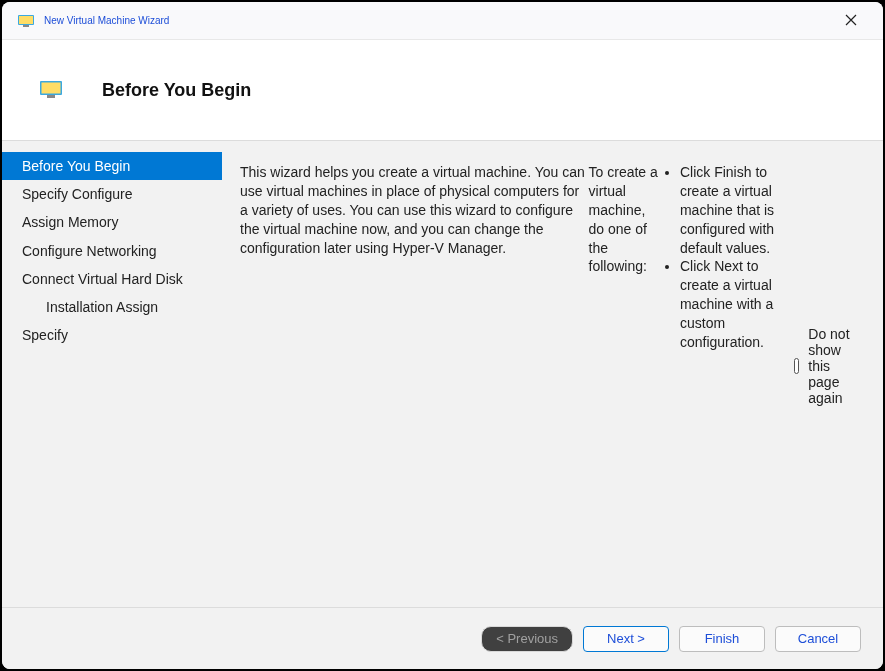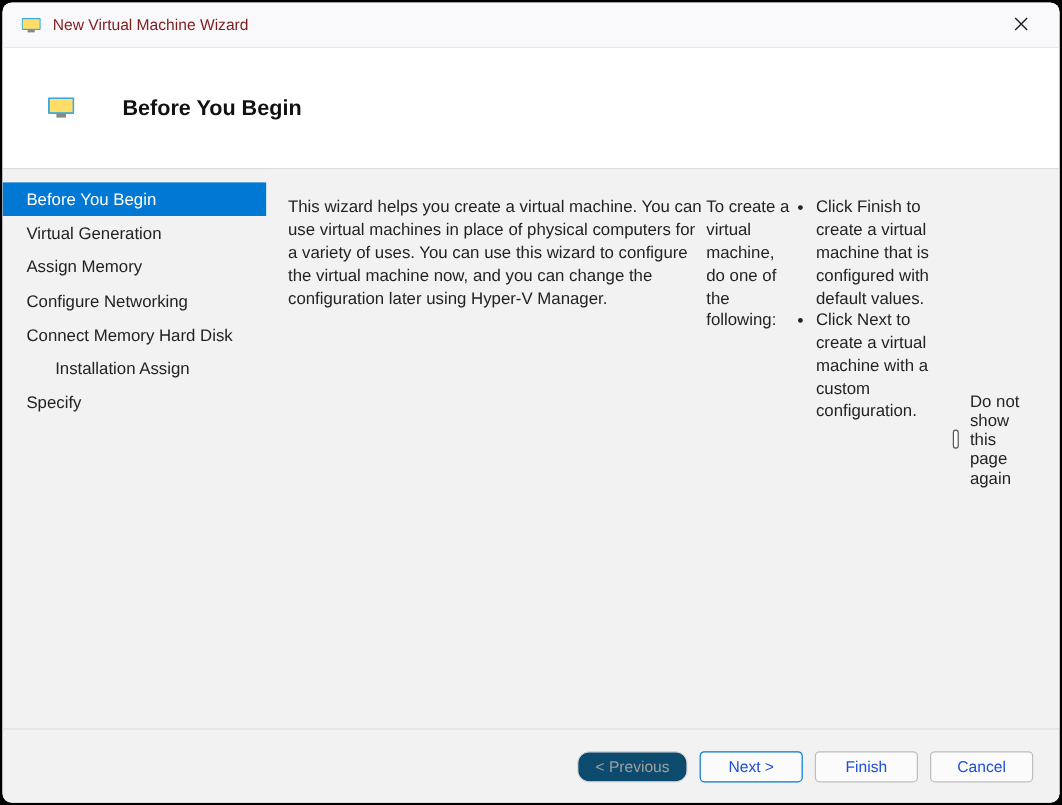--- a/index.html
+++ b/index.html
@@ -37,22 +37,22 @@
       width: 16px;
       height: 16px;
       margin-right: 10px;
       flex-shrink: 0;
     }
     .monitor-icon-small svg, .monitor-icon-big svg {
       display: block;
     }
     .titlebar-text {
       flex: 1;
-      font-size: 13px;
-      color: #7f1d1d;
+      font-size: 10px;
+      color: #1d4ed8;
     }
     .close-btn {
       width: 44px;
       height: 30px;
       display: flex;
       align-items: center;
       justify-content: center;
       cursor: pointer;
       font-size: 14px;
       color: #222;
@@ -158,21 +158,21 @@
       display: flex;
       align-items: center;
       justify-content: center;
       cursor: pointer;
       padding: 0 14px;
       color: #1d4ed8;
     }
     .btn.disabled {
       color: #a0a0a0;
       border-color: #d9d9d9;
-      background: #0c4a6e;
+      background: #404040;
       cursor: default;
       border-radius: 10px;
     }
     .btn.primary {
       border: 1.5px solid #0078d4;
     }
   </style>
 </head>
 <body>
 
@@ -203,24 +203,24 @@
         <rect x="1.5" y="1.5" width="19" height="11" fill="#ffdd66"></rect>
         <rect x="7" y="14" width="8" height="3" fill="#888"></rect>
       </svg>
     </span>
     <div class="header-title">Before You Begin</div>
   </div>
 
   <div class="content-area">
     <div class="sidebar">
         <div class="sidebar-item active">Before You Begin</div>
-        <div class="sidebar-item">Virtual Generation</div>
+        <div class="sidebar-item">Specify Configure</div>
         <div class="sidebar-item">Assign Memory</div>
         <div class="sidebar-item">Configure Networking</div>
-        <div class="sidebar-item">Connect Memory Hard Disk</div>
+        <div class="sidebar-item">Connect Virtual Hard Disk</div>
         <div class="sidebar-item indent">Installation Assign</div>
         <div class="sidebar-item">Specify</div>
       </div>
     <div class="main">
       <div class="desc-para">This wizard helps you create a virtual machine. You can use virtual machines in place of physical computers for a variety of uses. You can use this wizard to configure the virtual machine now, and you can change the configuration later using Hyper-V Manager.</div>
       <div class="desc-para">To create a virtual machine, do one of the following:</div>
       <ul class="bullets">
         <li>Click Finish to create a virtual machine that is configured with default values.</li>
         <li>Click Next to create a virtual machine with a custom configuration.</li>
       </ul>

